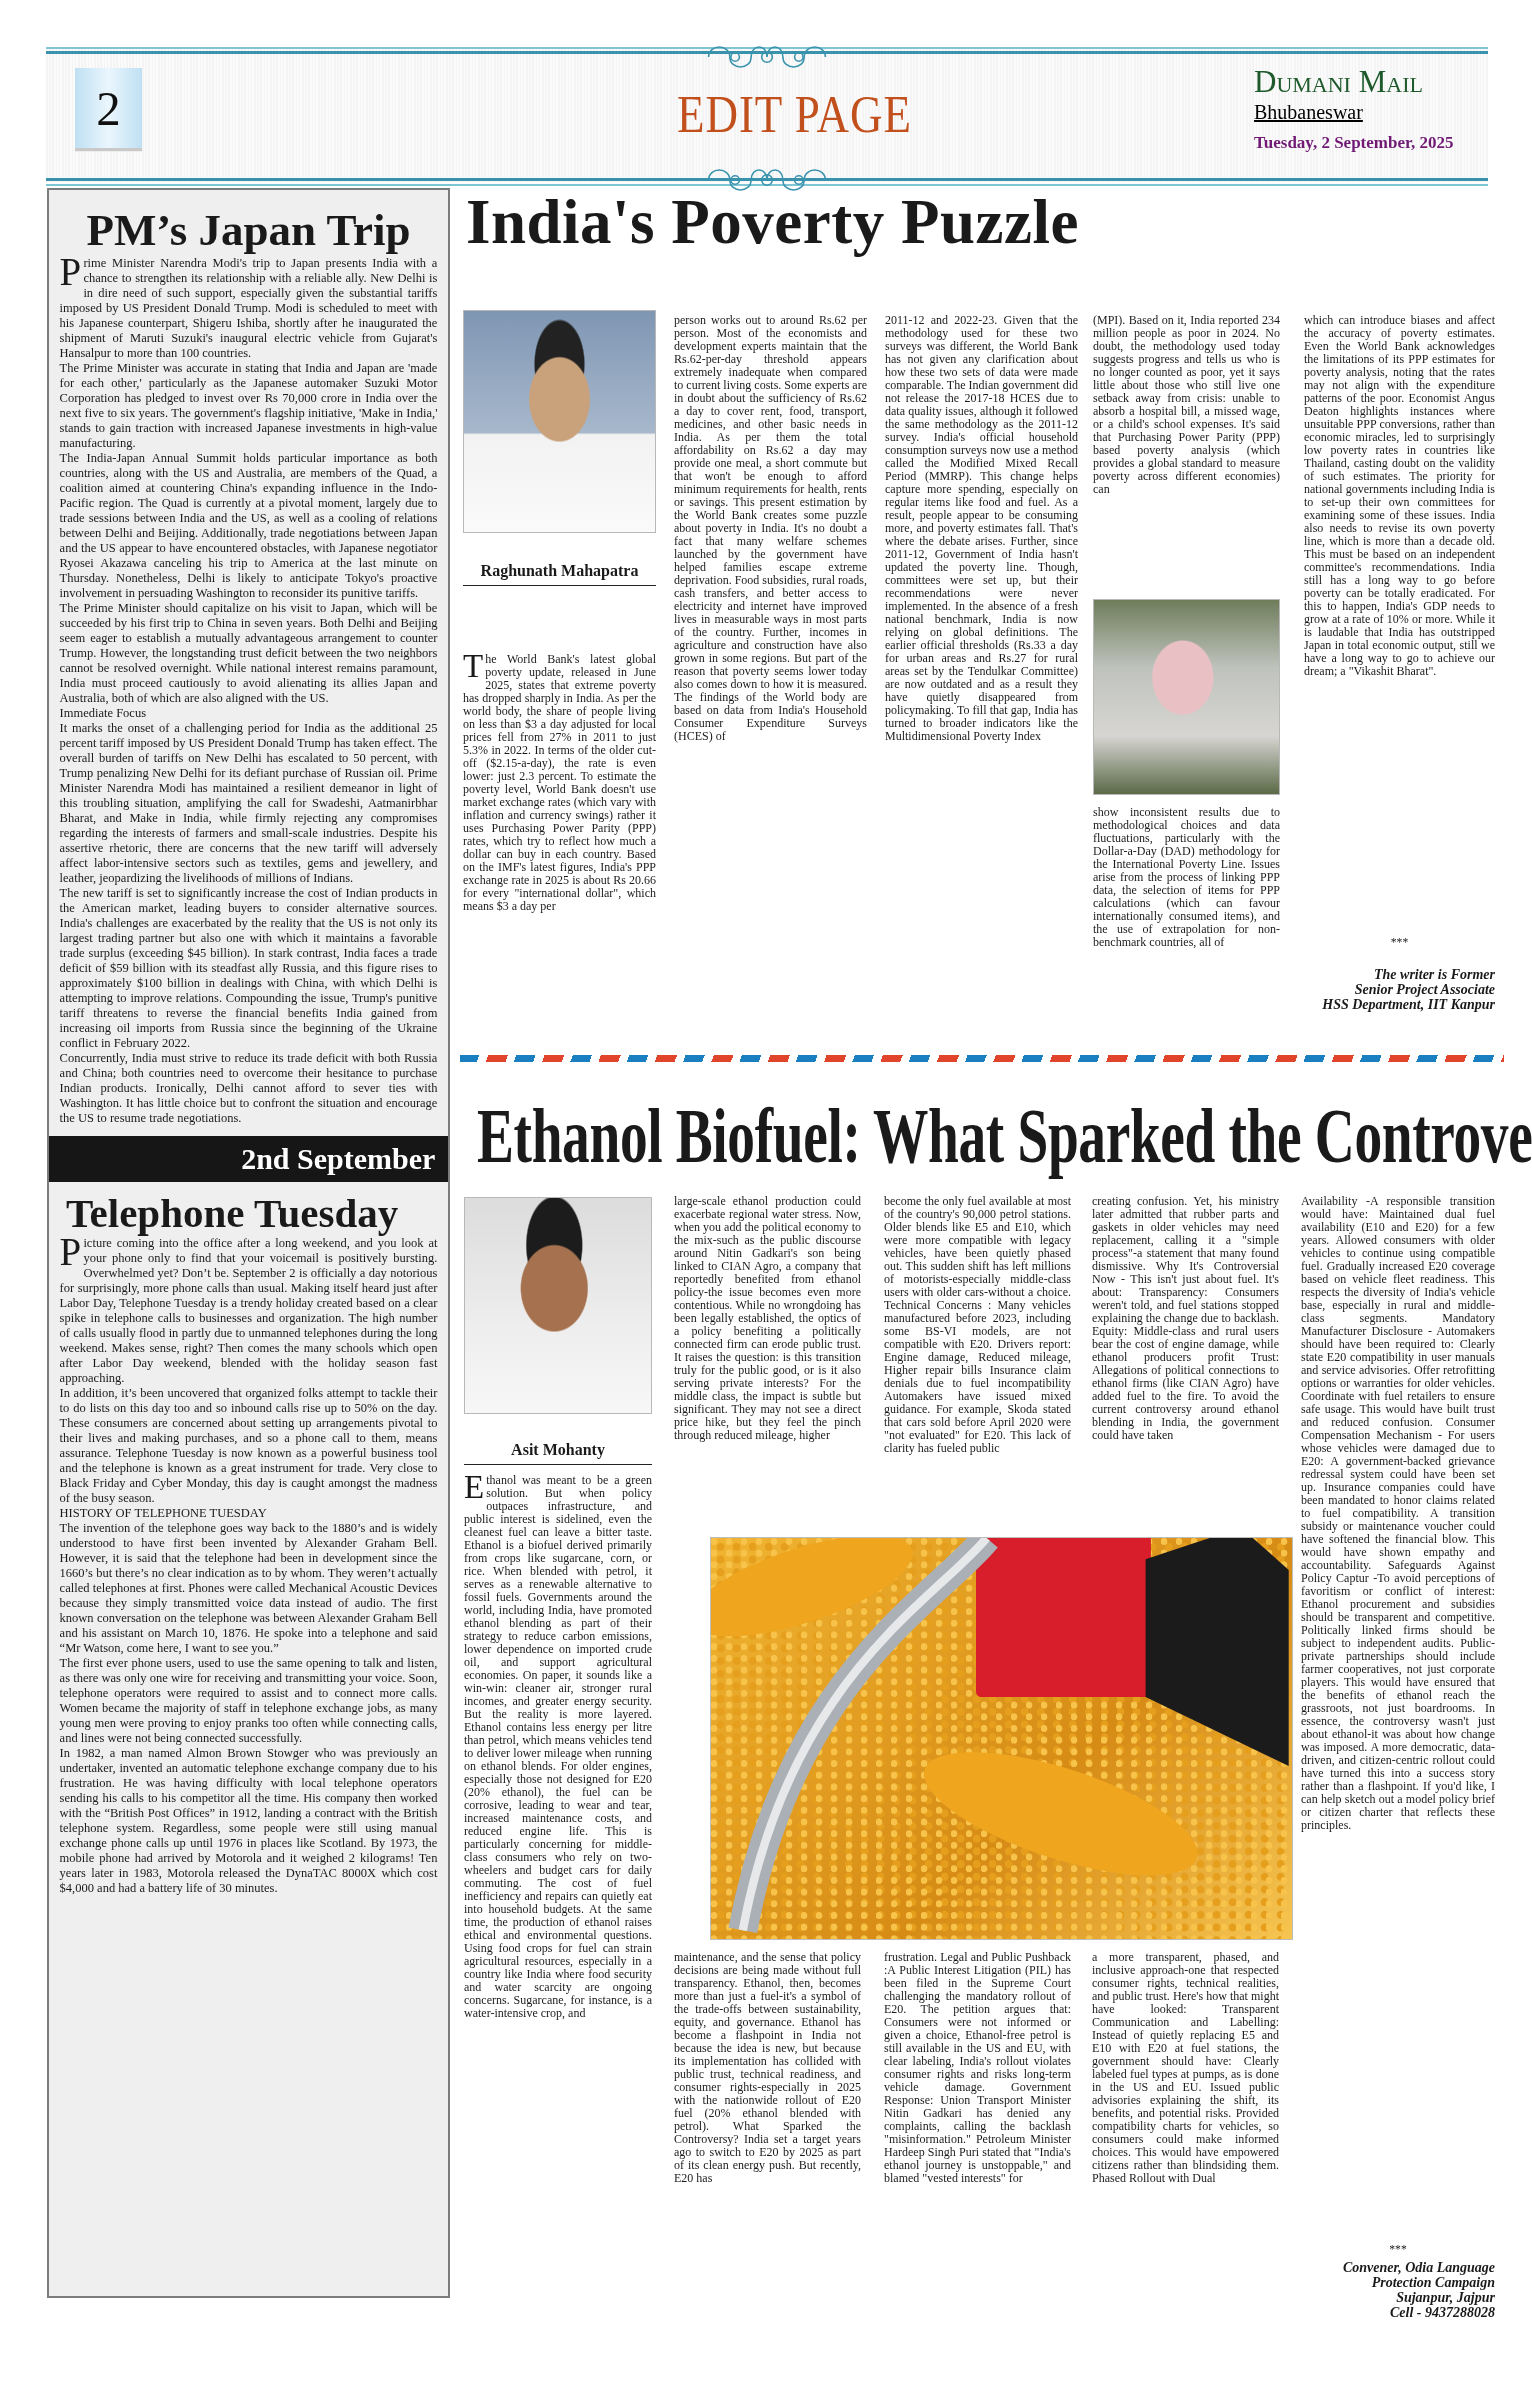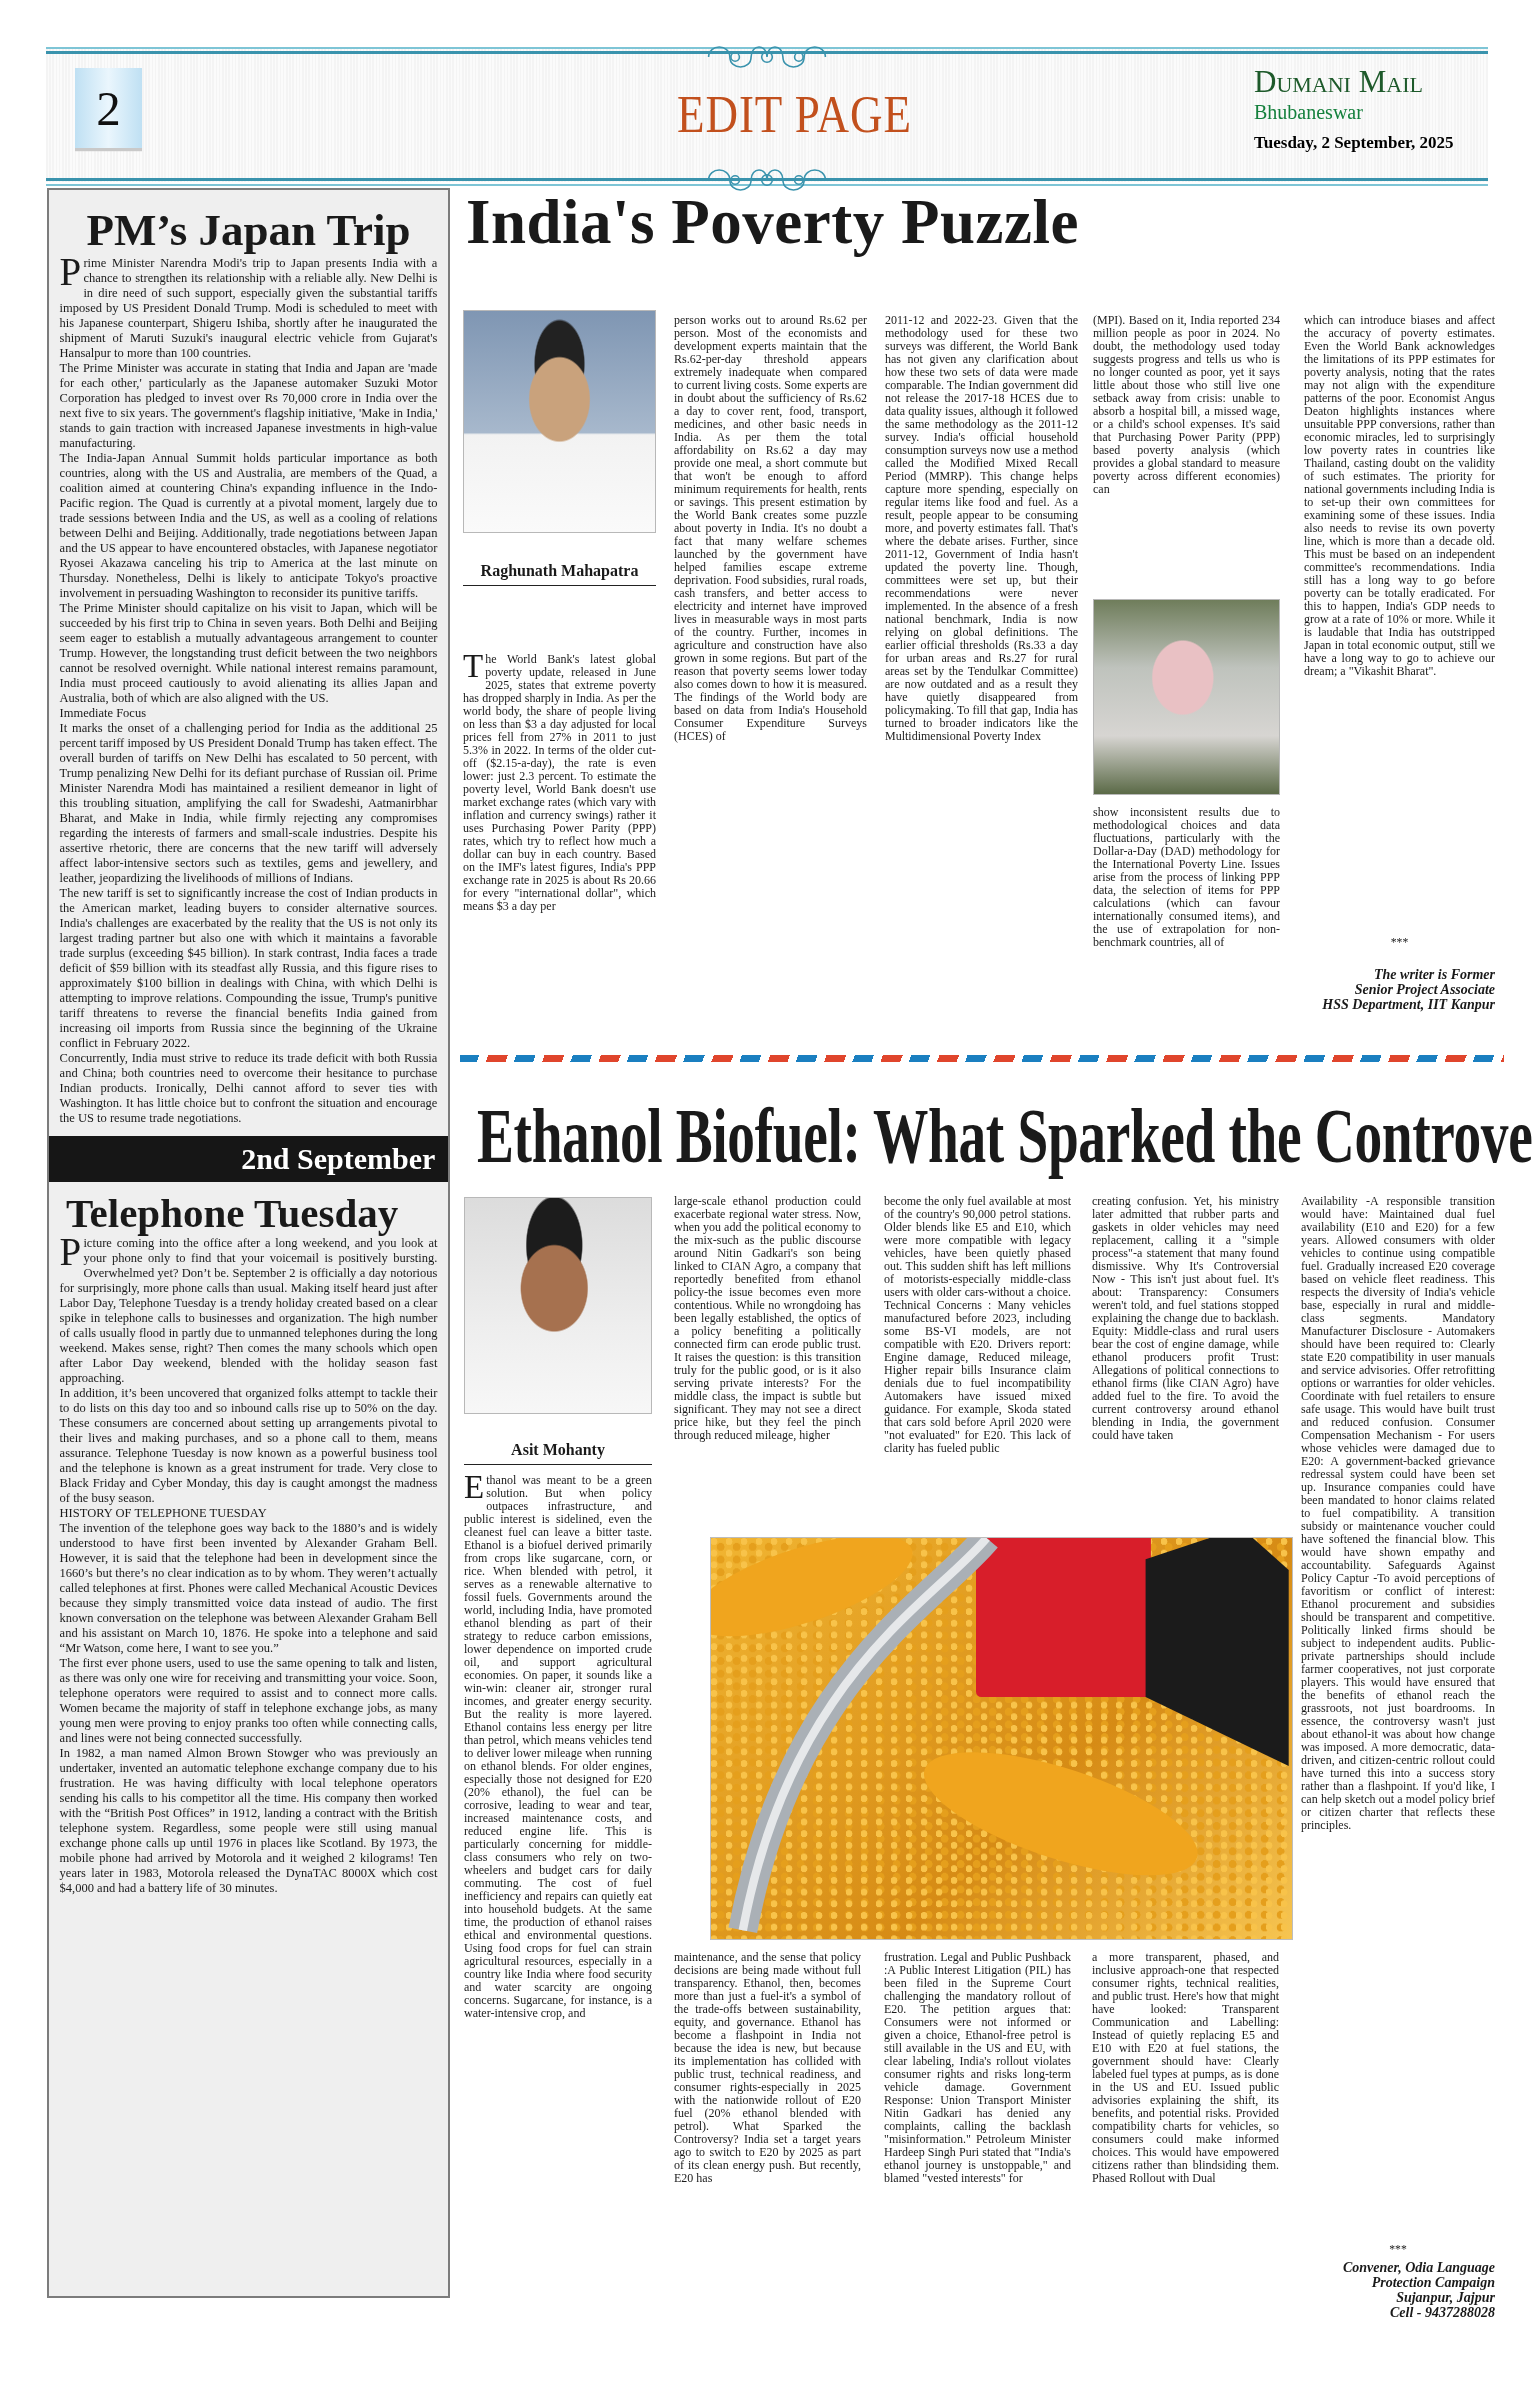--- a/index.html
+++ b/index.html
@@ -7,22 +7,22 @@
   .abs { position:absolute; }
   
   .masthead { left:46px; top:47px; width:1442px; height:265px; }
   .mast-band { position:absolute; left:0; top:0; width:1442px; height:135px; background:repeating-linear-gradient(90deg,#f4f4f4 0 1.6px,#fbfbfb 1.6px 3.2px); border-top:0; }
   .rule { position:absolute; left:0; width:1442px; height:2.7px; background:#3a93ad; }
   .rule.thin { height:1.6px; background:#7ec5d6; }
   .ornament { position:absolute; left:652px; width:138px; height:32px; }
   .page-no { position:absolute; left:27.6px; top:69px; width:68px; height:119px; background:linear-gradient(90deg,#bfe0f3,#eaf6fd 50%,#bfe0f3); box-shadow:0 3.2px 0 #c9c9c9; display:flex; align-items:center; justify-content:center; font-size:68px; font-family:"Liberation Serif", serif; color:#111; }
   .edit-page { position:absolute; left:583px; top:95px; font-size:55px; color:#c2501d; letter-spacing:1.1px; font-family:"Liberation Serif", serif; transform:scaleX(0.85); transform-origin:left top; white-space:nowrap; }
   .brand { position:absolute; left:1251px; top:59px; font-size:33px; color:#1e5a2b; font-variant:small-caps; font-family:"Liberation Serif", serif; white-space:nowrap; }
-  .city { position:absolute; left:1251px; top:105px; font-size:21px; color:#15803d; }
-  .date { position:absolute; left:1251px; top:144px; font-size:18px; color:#000000; font-weight:bold; }
+  .city { position:absolute; left:1251px; top:105px; font-size:21px; color:#000000;text-decoration:underline; }
+  .date { position:absolute; left:1251px; top:144px; font-size:18px; color:#701a75; font-weight:bold; }
 
   
   .side { left:47px; top:188px; width:403px; height:2110px; background:#efefef; border:2.7px solid #7c7c7c; box-sizing:border-box; }
   .side h2 { margin:0; text-align:center; font-weight:bold; font-size:47px; line-height:1; letter-spacing:0; }
   .side .body { font-size:12.5px; line-height:15px; text-align:justify; padding:0 10.6px; }
   .side .body p { margin:0; }
   .dropcap { float:left; font-size:39px; line-height:30px; margin-right:2.1px; margin-top:1.1px; }
   .sep-bar { background:#161616; color:#fff; text-align:right; font-weight:bold; font-size:30px; padding:6.4px 12.7px; margin:9.5px 0 10.6px 0; }
 
   

